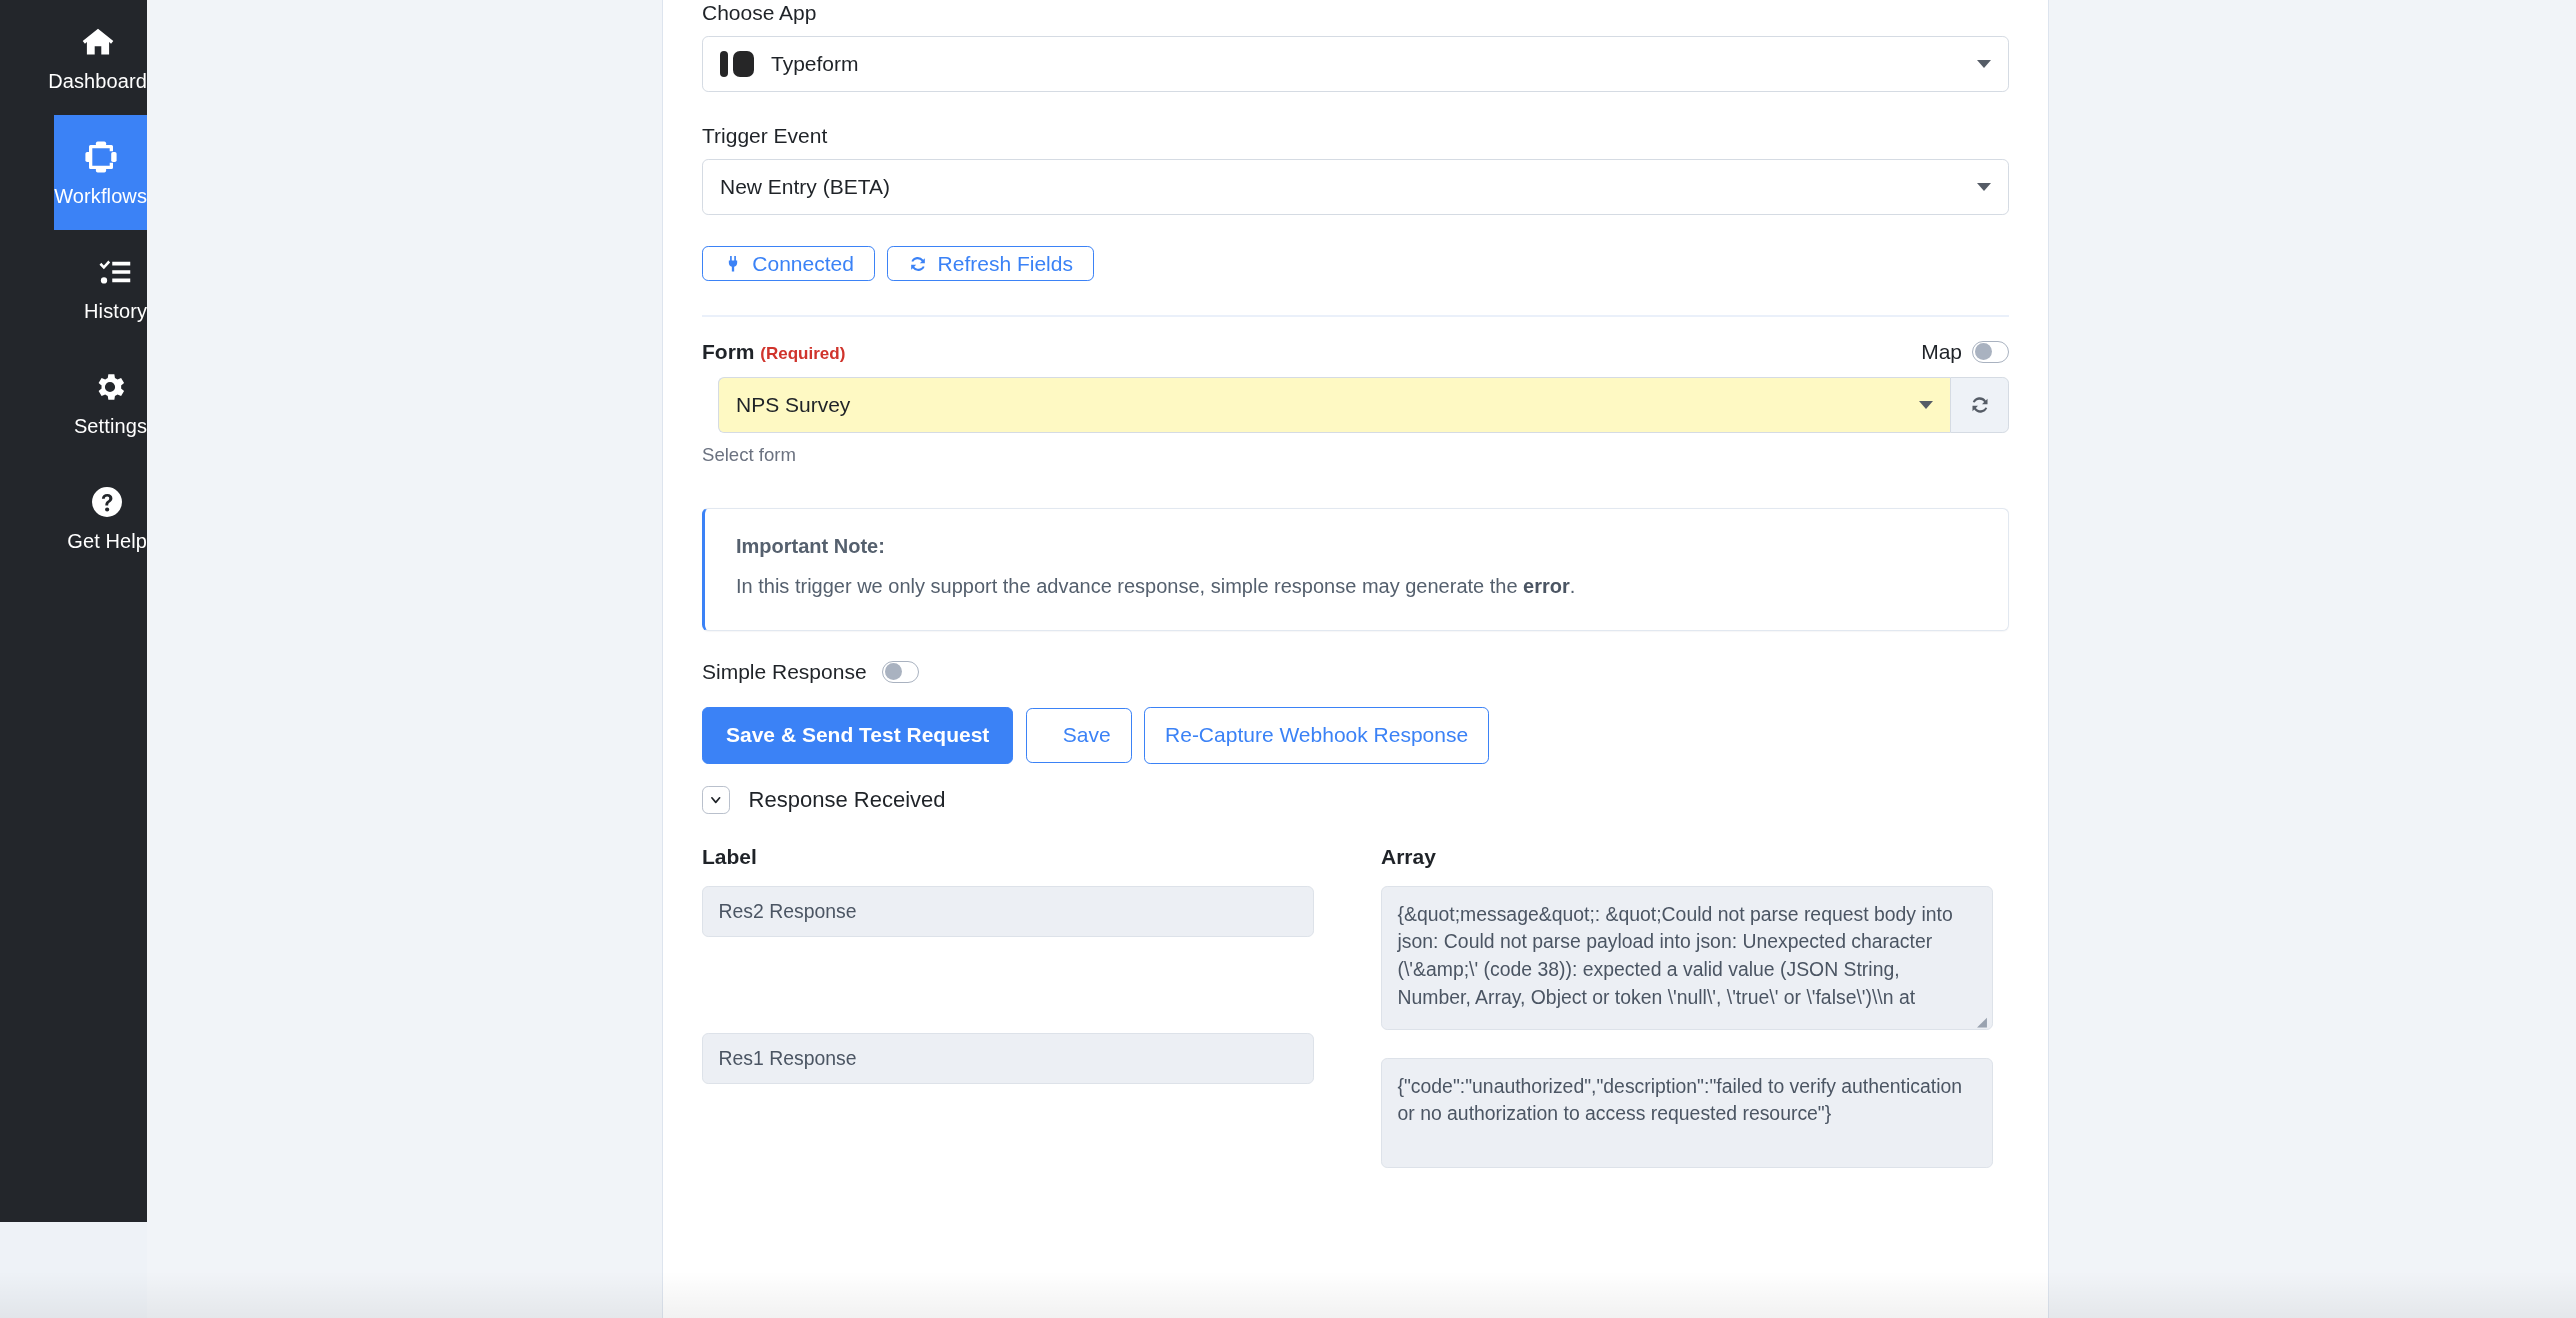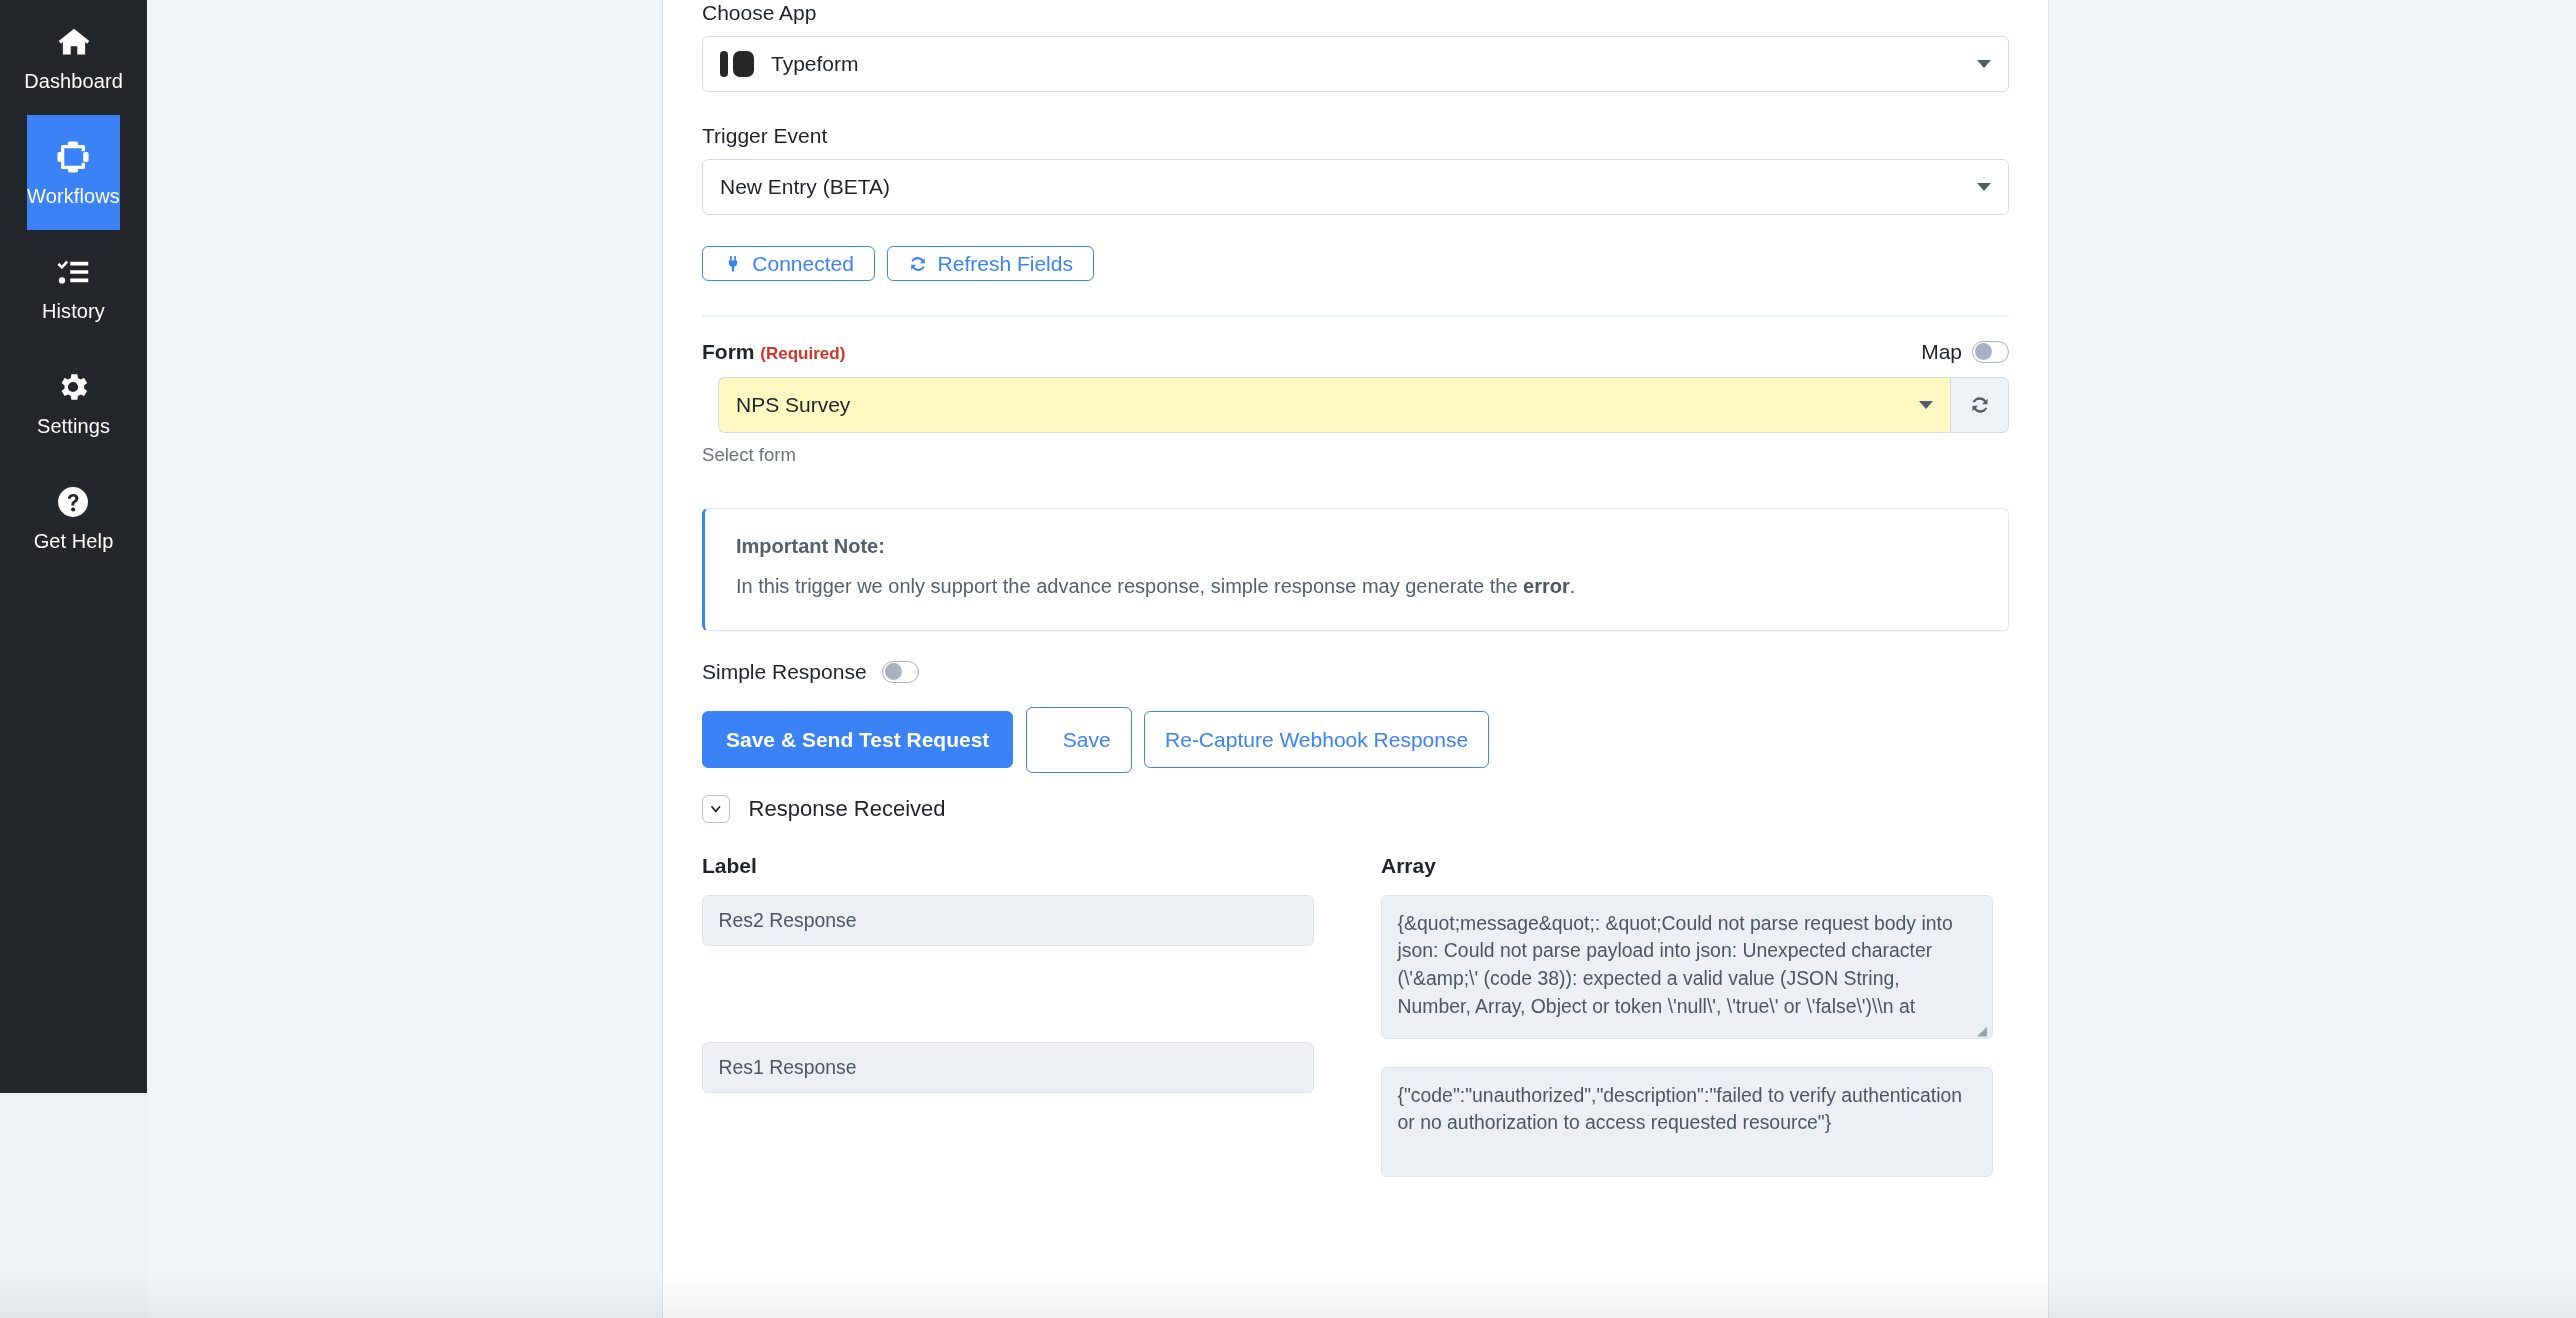--- a/index.html
+++ b/index.html
@@ -6,24 +6,24 @@
   html, body {
     width: 2576px; height: 1319px;
     overflow: hidden;
     font-family: "Liberation Sans", sans-serif;
     background: #eef2f7;
   }
   .app { position: relative; width: 2576px; height: 1319px; display: flex; }
 
   
   .sidebar {
-    width: 147px; min-width: 147px; height: 1093px;
+    width: 147px; min-width: 147px; height: 1222px;
     background: #23262b;
     display: flex; flex-direction: column;
-    align-items: center;
+    align-items: flex-end;
   }
   .nav-item {
     height: 115px;
     display: flex; flex-direction: column;
     align-items: center; justify-content: center;
     gap: 11px;
     color: #ffffff;
     cursor: pointer;
     user-select: none;
   }
@@ -366,21 +366,21 @@
             <span class="knob"></span>
           </span>
       </div>
 
       <div style="height:23px;"></div>
 
       <div class="btn-row">
         <button class="btn btn-primary">
           <span>Save &amp; Send Test Request</span>
         </button>
-        <button class="btn btn-outline" style="height:66px;padding-left:36px;">
+        <button class="btn btn-outline" style="height:55px;padding-left:36px;">
           <span>Save</span>
         </button>
         <button class="btn btn-outline" style="height:57px;">
           <span>Re-Capture Webhook Response</span>
         </button>
       </div>
 
       <div style="height:22px;"></div>
 
       <div class="resp-header">

